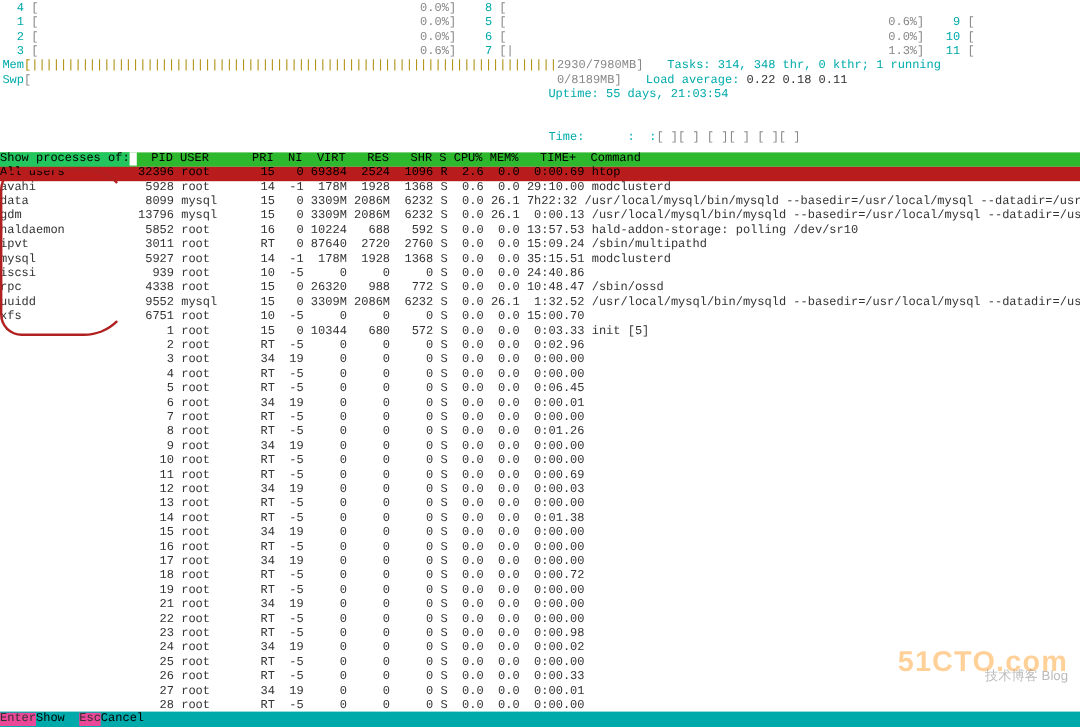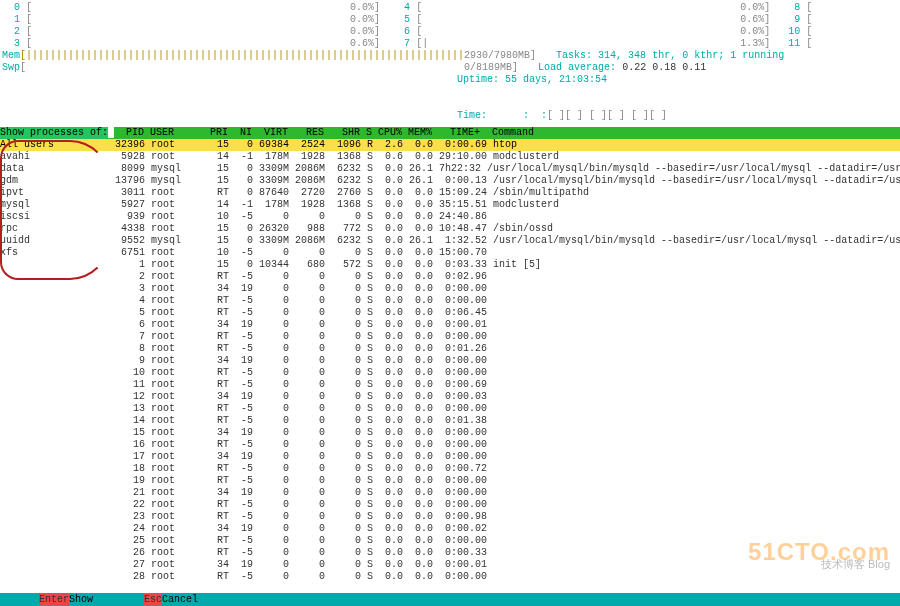--- a/index.html
+++ b/index.html
@@ -28,21 +28,21 @@
     color: #000;
     white-space: pre;
     margin-top: 3px;
   }
   .filter-label {
     background: #22c55e;
     display: inline-block;
     white-space: pre;
   }
   .selected-row {
-    background: #fde047;
+    background: #b91c1c;
     color: #000;
     white-space: pre;
   }
   .proc-row { white-space: pre; color: #333; }
 
   .red-circle {
     position: absolute;
     left: 0px;
     top: 140px;
     width: 110px;
@@ -58,21 +58,21 @@
   .footer-bar {
     position: absolute;
     bottom: 0;
     left: 0;
     width: 900px;
     background: #00aaaa;
     color: #000;
     white-space: pre;
     line-height: 13px;
   }
-  .footer-bar .label { background: #ef4444; color: #333; margin-left: 39px; }
+  .footer-bar .label { background: #ec4899; color: #333; }
 
   .watermark {
     position: absolute;
     bottom: 36px;
     right: 10px;
     text-align: right;
     pointer-events: none;
   }
   .watermark .big {
     font-family: Arial, sans-serif;
@@ -86,21 +86,20 @@
     font-size: 11px;
     color: rgba(120,120,120,0.5);
   }
 </style>
 </head>
 <body>
 
 <div class="cpu-meters">
   <div id="meter-rows">
       <div class="meter-row">
-        <span class="meter-block"><span class="cyan">  0 </span><span class="gray">[                                                     </span><span class="gray">0.0%]</span>  </span>
         <span class="meter-block"><span class="cyan">  4 </span><span class="gray">[                                                     </span><span class="gray">0.0%]</span>  </span>
         <span class="meter-block"><span class="cyan">  8 </span><span class="gray">[                                                     </span>  </span>
       </div>
       <div class="meter-row">
         <span class="meter-block"><span class="cyan">  1 </span><span class="gray">[                                                     </span><span class="gray">0.0%]</span>  </span>
         <span class="meter-block"><span class="cyan">  5 </span><span class="gray">[                                                     </span><span class="gray">0.6%]</span>  </span>
         <span class="meter-block"><span class="cyan">  9 </span><span class="gray">[                                                     </span>  </span>
       </div>
       <div class="meter-row">
         <span class="meter-block"><span class="cyan">  2 </span><span class="gray">[                                                     </span><span class="gray">0.0%]</span>  </span>
@@ -135,20 +134,21 @@
     </div>
 </div>
 
 <div class="header-green"><span class="filter-label">Show processes of:</span><span style="background:#fff"> </span><span>  PID USER      PRI  NI  VIRT   RES   SHR S CPU% MEM%   TIME+  Command</span></div>
 
 <div id="proc-area">
     <div><span class="selected-row" style="display:inline-block;width:115px">All users</span><span class="selected-row" style="display:inline-block;width:785px">32396 root       15   0 69384  2524  1096 R  2.6  0.0  0:00.69 htop</span></div>
     <div><span class="proc-row" style="display:inline-block;width:115px">avahi</span><span class="proc-row" style="display:inline-block;width:785px"> 5928 <span>root</span>       14  -1  178M  1928  1368 S  0.6  0.0 29:10.00 modclusterd</span></div>
     <div><span class="proc-row" style="display:inline-block;width:115px">data</span><span class="proc-row" style="display:inline-block;width:785px"> 8099 <span>mysql</span>      15   0 3309M 2086M  6232 S  0.0 26.1 7h22:32 /usr/local/mysql/bin/mysqld --basedir=/usr/local/mysql --datadir=/usr/local/mysql/data --user=my</span></div>
     <div><span class="proc-row" style="display:inline-block;width:115px">gdm</span><span class="proc-row" style="display:inline-block;width:785px">13796 <span>mysql</span>      15   0 3309M 2086M  6232 S  0.0 26.1  0:00.13 /usr/local/mysql/bin/mysqld --basedir=/usr/local/mysql --datadir=/usr/local/mysql/data --user=my</span></div>
+    <div><span class="proc-row" style="display:inline-block;width:115px">haldaemon</span><span class="proc-row" style="display:inline-block;width:785px"> 5852 <span>root</span>       16   0 10224   688   592 S  0.0  0.0 13:57.53 hald-addon-storage: polling /dev/sr10</span></div>
     <div><span class="proc-row" style="display:inline-block;width:115px">ipvt</span><span class="proc-row" style="display:inline-block;width:785px"> 3011 <span>root</span>       RT   0 87640  2720  2760 S  0.0  0.0 15:09.24 /sbin/multipathd</span></div>
     <div><span class="proc-row" style="display:inline-block;width:115px">mysql</span><span class="proc-row" style="display:inline-block;width:785px"> 5927 <span>root</span>       14  -1  178M  1928  1368 S  0.0  0.0 35:15.51 modclusterd</span></div>
     <div><span class="proc-row" style="display:inline-block;width:115px">iscsi</span><span class="proc-row" style="display:inline-block;width:785px">  939 <span>root</span>       10  -5     0     0     0 S  0.0  0.0 24:40.86</span></div>
     <div><span class="proc-row" style="display:inline-block;width:115px">rpc</span><span class="proc-row" style="display:inline-block;width:785px"> 4338 <span>root</span>       15   0 26320   988   772 S  0.0  0.0 10:48.47 /sbin/ossd</span></div>
     <div><span class="proc-row" style="display:inline-block;width:115px">uuidd</span><span class="proc-row" style="display:inline-block;width:785px"> 9552 <span>mysql</span>      15   0 3309M 2086M  6232 S  0.0 26.1  1:32.52 /usr/local/mysql/bin/mysqld --basedir=/usr/local/mysql --datadir=/usr/local/mysql/data --user=my</span></div>
     <div><span class="proc-row" style="display:inline-block;width:115px">xfs</span><span class="proc-row" style="display:inline-block;width:785px"> 6751 <span>root</span>       10  -5     0     0     0 S  0.0  0.0 15:00.70</span></div>
     <div><span class="proc-row" style="display:inline-block;width:115px"></span><span class="proc-row" style="display:inline-block;width:785px">    1 <span>root</span>       15   0 10344   680   572 S  0.0  0.0  0:03.33 init [5]</span></div>
     <div><span class="proc-row" style="display:inline-block;width:115px"></span><span class="proc-row" style="display:inline-block;width:785px">    2 <span>root</span>       RT  -5     0     0     0 S  0.0  0.0  0:02.96</span></div>
     <div><span class="proc-row" style="display:inline-block;width:115px"></span><span class="proc-row" style="display:inline-block;width:785px">    3 <span>root</span>       34  19     0     0     0 S  0.0  0.0  0:00.00</span></div>
     <div><span class="proc-row" style="display:inline-block;width:115px"></span><span class="proc-row" style="display:inline-block;width:785px">    4 <span>root</span>       RT  -5     0     0     0 S  0.0  0.0  0:00.00</span></div>

